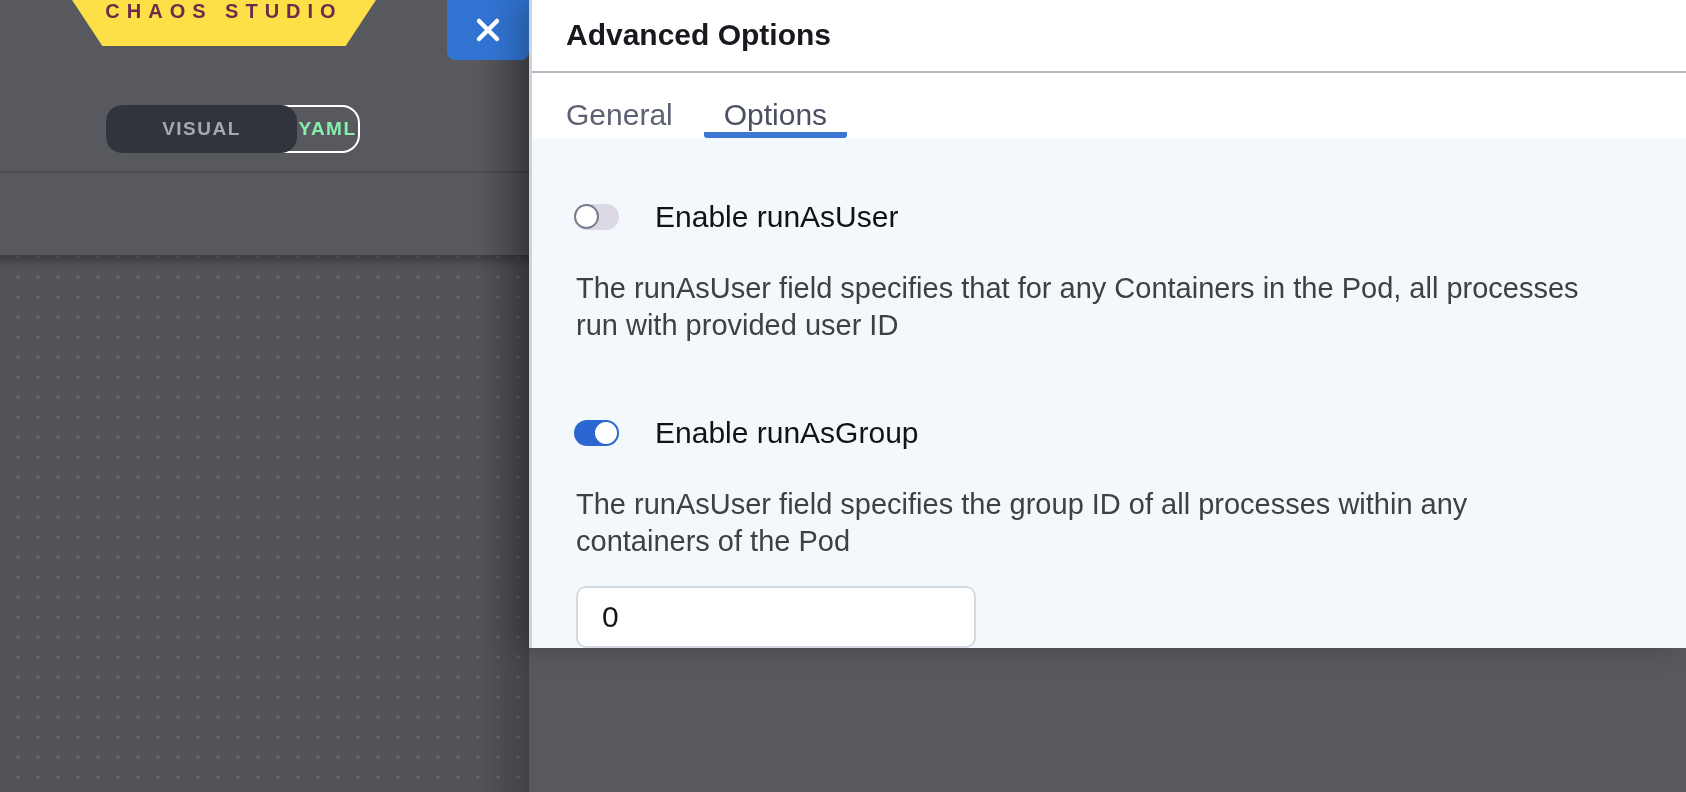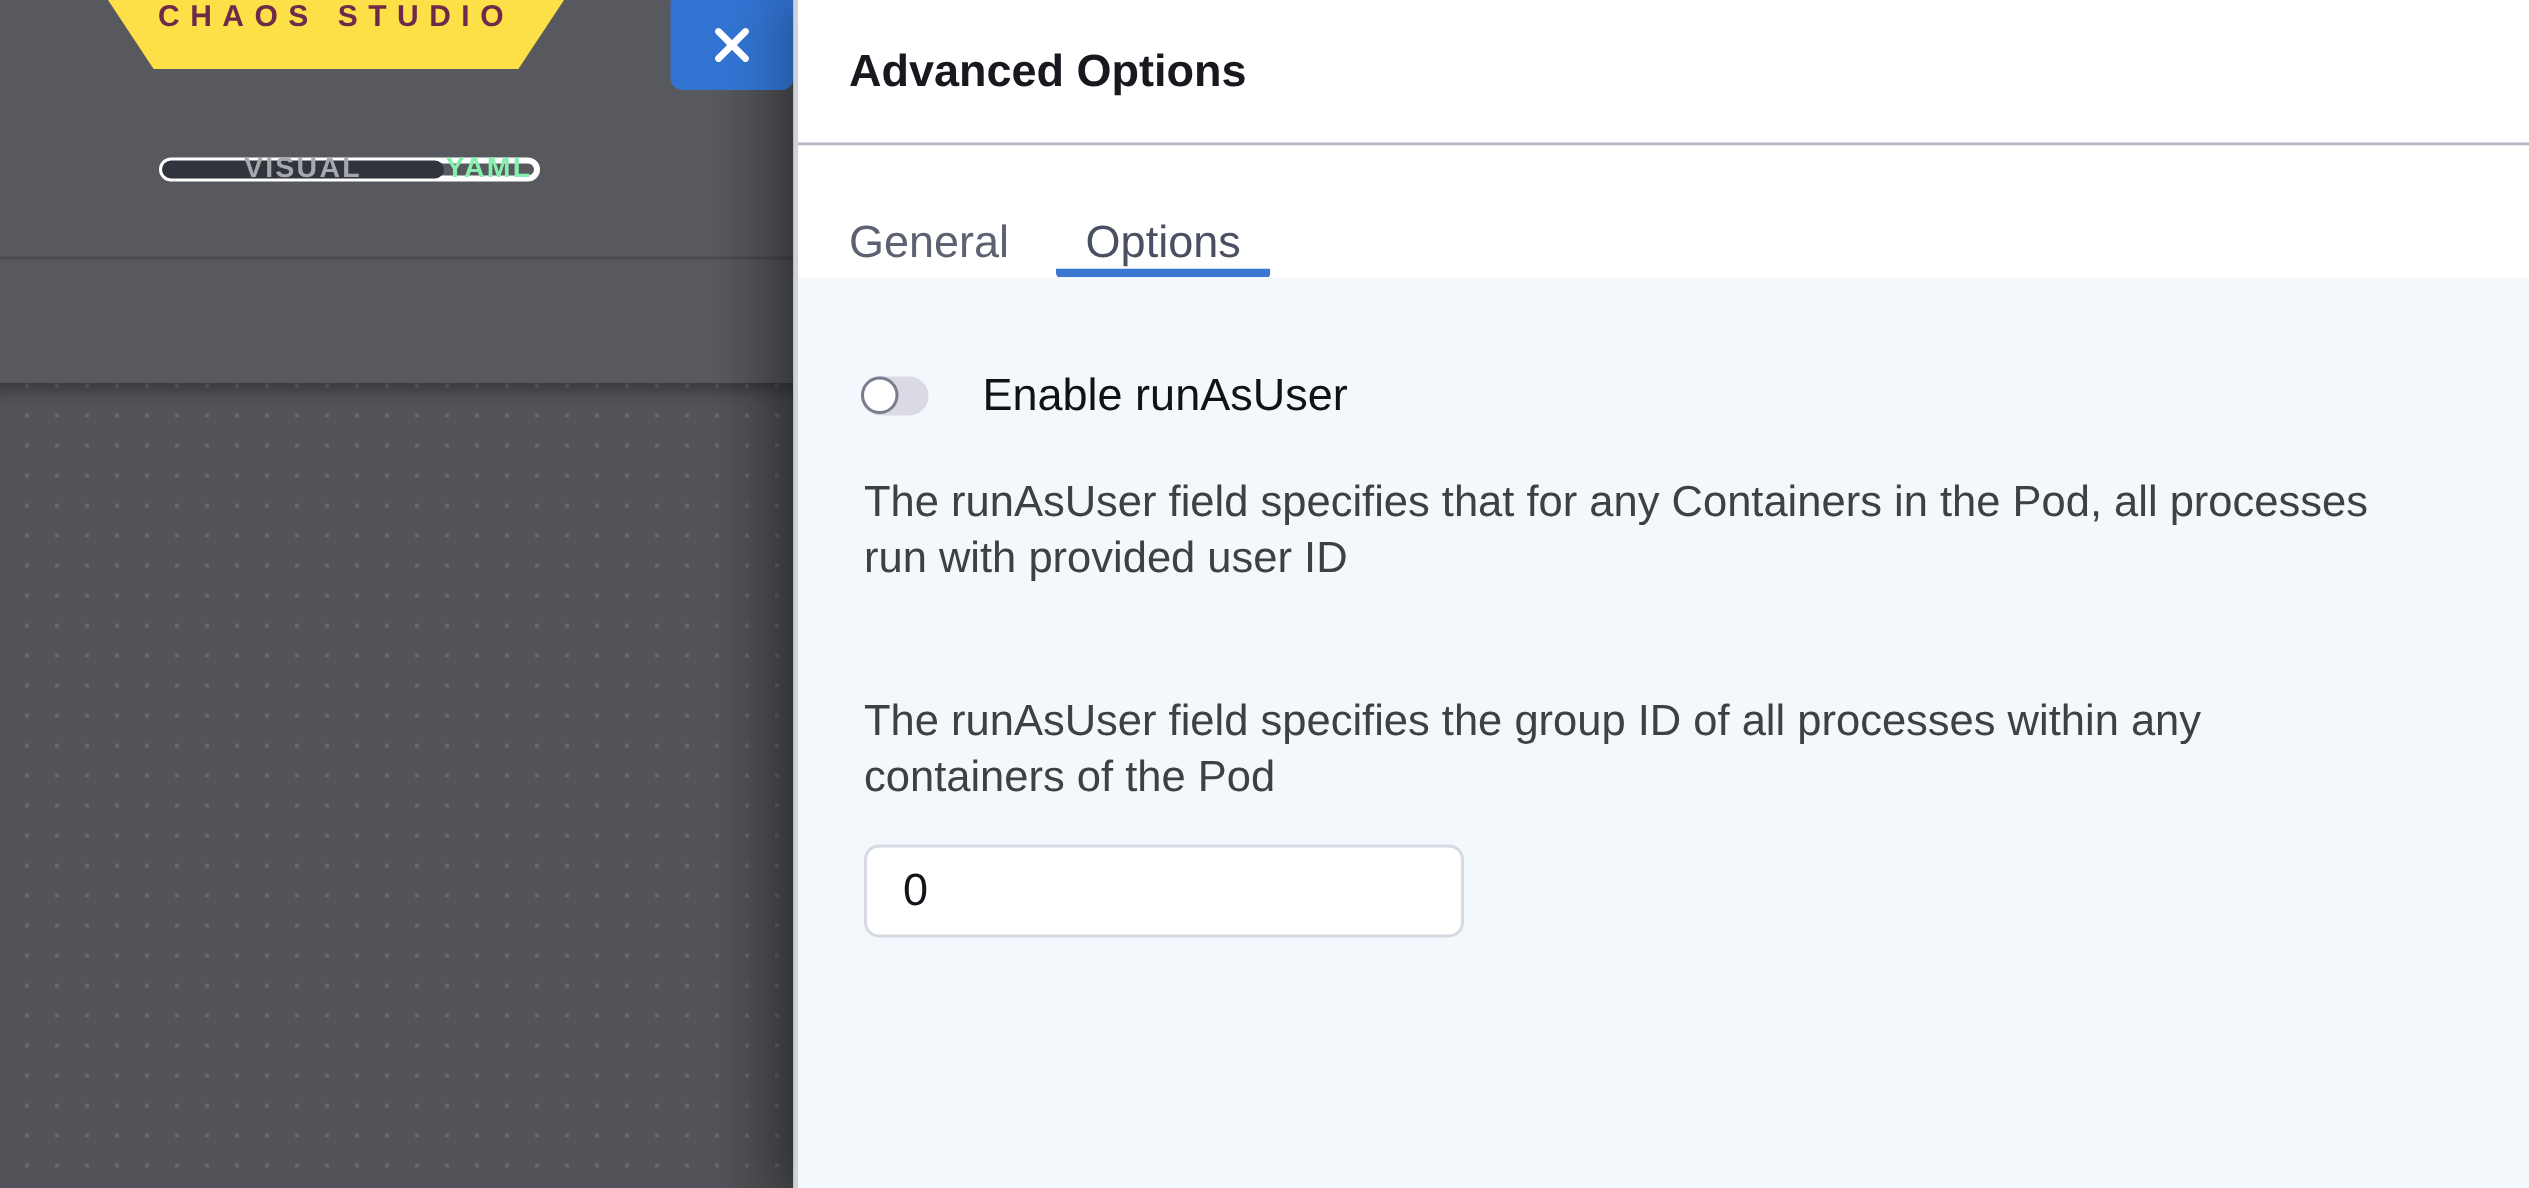--- a/index.html
+++ b/index.html
@@ -12,22 +12,22 @@
   .app-left{position:absolute;left:0;top:0;width:529px;height:792px;background:#57595e;overflow:hidden;}
   .brand-banner{
     position:absolute;left:72px;top:0;width:304px;height:46px;background:#fde047;
     clip-path:polygon(0 0,100% 0,90% 100%,10% 100%);
     display:flex;align-items:flex-start;justify-content:center;
   }
   .brand-banner span{
     font-size:20px;font-weight:800;letter-spacing:7px;color:#6e2a4b;white-space:nowrap;
   }
   .seg-control{
-    position:absolute;left:106px;top:105px;width:254px;height:16px;
-    border:4px solid #ffffff;border-radius:18px;display:flex;box-sizing:border-box;
+    position:absolute;left:106px;top:105px;width:254px;height:48px;
+    border:2px solid #ffffff;border-radius:18px;display:flex;box-sizing:border-box;
   }
   .seg{flex:1;display:flex;align-items:center;justify-content:center;
     font-size:19px;font-weight:700;letter-spacing:1.5px;}
   .seg.visual{background:#30343d;border-radius:16px;color:#a6a8ab;margin:-2px 0 -2px -2px;flex-basis:52%;}
   .seg.yaml{color:#86efac;}
   .toolbar-divider{position:absolute;left:0;top:171px;width:529px;height:2px;background:#4a4c51;}
   .canvas{
     position:absolute;left:0;top:255px;width:529px;height:537px;background:#525459;
     background-image:radial-gradient(circle,#67696e 1.5px,transparent 1.7px);
     background-size:20px 20px;background-position:8px 12px;
@@ -36,21 +36,21 @@
   .edge-shade{position:absolute;right:0;top:0;width:55px;height:792px;
     background:linear-gradient(to right,rgba(0,0,0,0),rgba(0,0,0,0.20));}
   
   .close-btn{
     position:absolute;left:447px;top:0;width:82px;height:60px;background:#3173d0;
     border:none;border-radius:2px 0 8px 8px;cursor:pointer;
     display:flex;align-items:center;justify-content:center;padding:0;
   }
   
   .drawer{
-    position:absolute;left:529px;top:0;width:1157px;height:792px;background:#ffffff;
+    position:absolute;left:529px;top:0;width:1157px;height:648px;background:#ffffff;
     border-left:3px solid #cfd3d9;box-sizing:border-box;
     box-shadow:-14px 0 26px rgba(0,0,0,0.22);
     display:flex;flex-direction:column;
   }
   .drawer-header{height:97px;display:flex;align-items:center;padding-left:34px;
     border-bottom:2px solid #b4b8c2;box-sizing:border-box;background:#fff;}
   .drawer-title{font-size:30px;font-weight:700;color:#17191f;}
   .tab-bar{height:88px;display:flex;align-items:flex-end;padding-left:34px;background:#fff;}
   .tab{display:flex;align-items:center;font-size:30px;color:#5d6273;cursor:pointer;
     padding:0 20px;border-bottom:6px solid transparent;box-sizing:border-box;}
@@ -126,18 +126,24 @@
 
     <div class="toggle-row">
       <div class="toggle off">
         <div class="knob"></div>
       </div>
       <span class="toggle-label">Enable runAsUser</span>
     </div>
     <p class="description desc-1">The runAsUser field specifies that for any Containers in the Pod, all processes
 run with provided user ID</p>
 
+    <div class="toggle-row">
+      <div class="toggle on">
+        <div class="knob"></div>
+      </div>
+      <span class="toggle-label">Enable runAsGroup</span>
+    </div>
     <p class="description desc-2">The runAsUser field specifies the group ID of all processes within any
 containers of the Pod</p>
 
     <input class="num-input" type="text" value="0" style="">
   </div>
 </div>
 
 </body></html>

